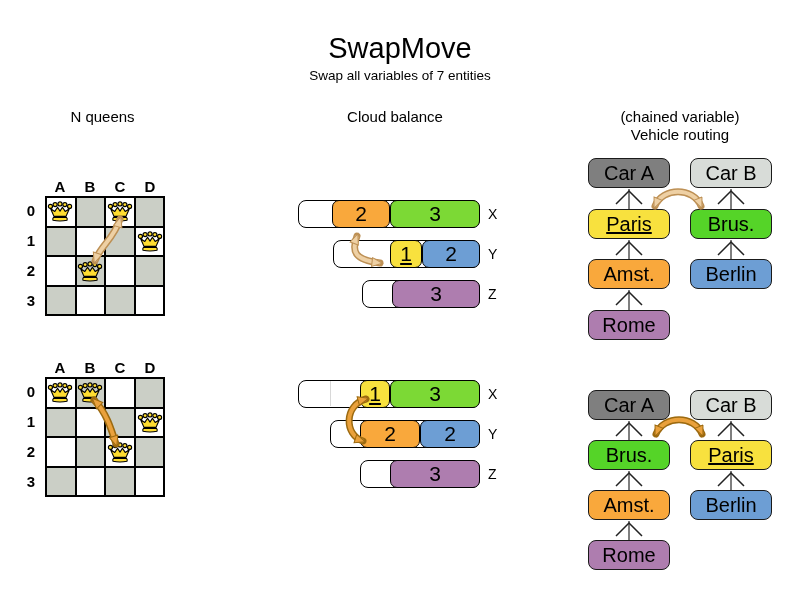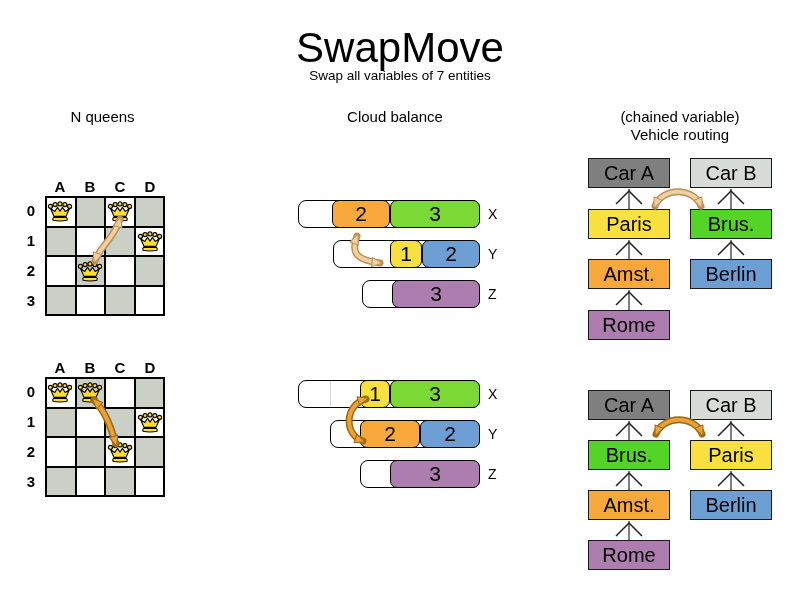--- a/index.html
+++ b/index.html
@@ -1,45 +1,45 @@
 <!DOCTYPE html>
 <html style="--orange: #f9a83c; --green: #7cd935; --vr-green: #55d428; --yellow: #f8e13e; --blue: #6d9ed4; --purple: #ae7daf; --car-a-gray: #7f7f7f; --car-b-gray: #d8dcd8; --cell-gray: #cbcfc6; --arrow-pale: #eed0a4; --arrow-strong: #eaa13c; --crown-yellow: #ffdd30;"><head>
 <meta charset="utf-8">
 <style>
   html,body{margin:0;padding:0;background:#fff;}
   #canvas{position:relative;width:800px;height:600px;background:#fff;overflow:hidden;
           font-family:"Liberation Sans",sans-serif;color:#000;}
   .abs{position:absolute;}
   
-  .title{left:0;top:30px;width:800px;text-align:center;font-size:42px;line-height:36px;}
+  .title{left:0;top:30px;width:800px;text-align:center;font-size:29px;line-height:36px;}
   .subtitle{left:0;top:68px;width:800px;text-align:center;font-size:13.5px;}
   .col-header{top:108px;text-align:center;font-size:15px;line-height:18px;}
   
   .board-wrap{width:170px;height:145px;}
   .board{left:30px;top:16px;width:120px;height:120px;display:grid;
          grid-template-columns:repeat(4,1fr);grid-template-rows:repeat(4,1fr);
          border:1.5px solid #000;box-sizing:border-box;background:#fff;}
   .cell{border:0.75px solid #000;}
   .cell.g{background:var(--cell-gray);}
   .clabel{top:-2px;width:30px;text-align:center;font-size:15px;font-weight:bold;}
   .rlabel{left:6px;width:20px;height:30px;line-height:30px;text-align:center;font-size:15px;font-weight:bold;}
   .queen{width:26px;height:25px;}
   .queen svg{width:100%;height:100%;display:block;}
   
   .cbase{height:28px;background:#fff;border:1.6px solid #000;border-radius:8px;box-sizing:border-box;}
   .cproc{height:28px;border:1.6px solid #000;border-radius:7px;box-sizing:border-box;
          display:flex;align-items:center;justify-content:center;font-size:21px;}
   .seam{width:1px;height:25px;background:#d8d8d8;}
   .cxyz{width:20px;height:28px;line-height:28px;font-size:14px;text-align:left;}
   .bg-orange{background:var(--orange);} .bg-green{background:var(--green);}
-  .bg-vrgreen{background:var(--vr-green);} .bg-yellow{background:var(--yellow);}
+  .bg-vrgreen{background:var(--vr-green);} .bg-yellow{background:var(--yellow);text-decoration:underline;}
   .bg-blue{background:var(--blue);} .bg-purple{background:var(--purple);}
   .bg-dgray{background:var(--car-a-gray);} .bg-lgray{background:var(--car-b-gray);}
   
-  .vbox{width:82px;height:30px;border:1.8px solid #1a1a1a;border-radius:0;box-sizing:border-box;
+  .vbox{width:82px;height:30px;border:1.8px solid #1a1a1a;border-radius:8px;box-sizing:border-box;
         display:flex;align-items:center;justify-content:center;font-size:20px;}
   
   #overlay{left:0;top:0;pointer-events:none;z-index:9;}
   .chain-line{stroke:#7f7f7f;stroke-width:2;}
   .chev{stroke:#222;stroke-width:1.5;fill:none;}
   .arrow-under-pale{fill:none;stroke:#bd9055;stroke-width:7;stroke-linecap:round;}
   .arrow-over-pale{fill:none;stroke:var(--arrow-pale);stroke-width:4;stroke-linecap:butt;}
   .arrow-under-strong{fill:none;stroke:#9c6a10;stroke-width:7;stroke-linecap:round;}
   .arrow-over-strong{fill:none;stroke:var(--arrow-strong);stroke-width:4;stroke-linecap:butt;}
   .mk-pale{fill:var(--arrow-pale);stroke:#bd9055;stroke-width:1;}

